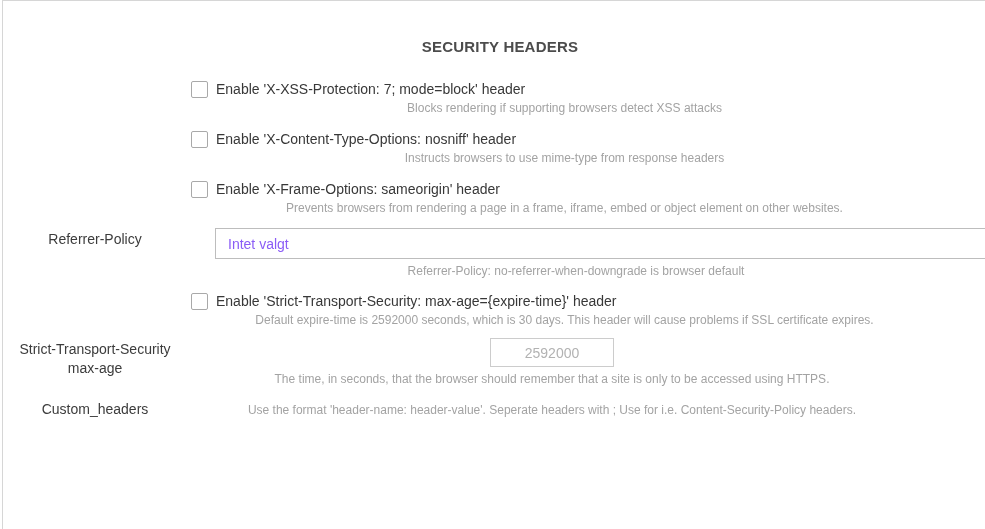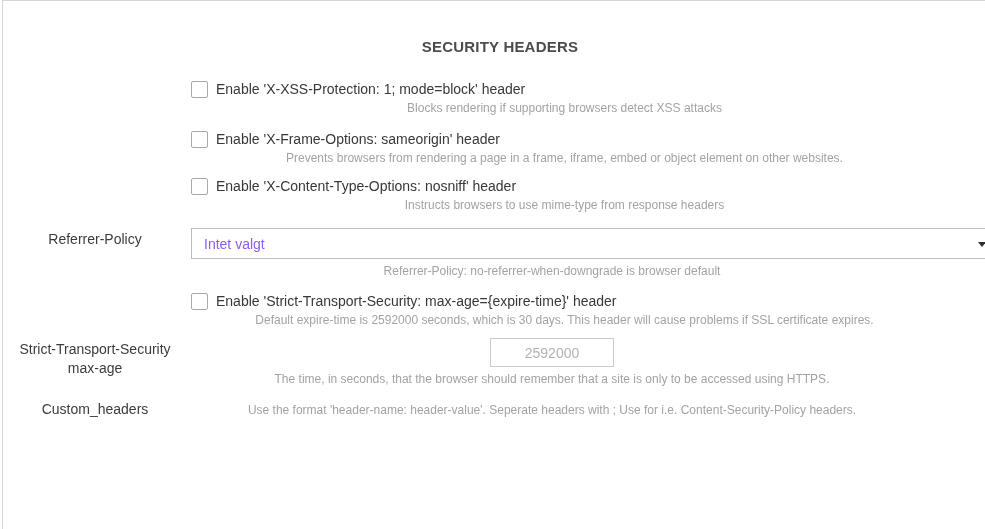--- a/index.html
+++ b/index.html
@@ -55,21 +55,21 @@
   }
   .helper {
     font-size: 12px;
     color: #a3a3a3;
     line-height: 14px;
     margin-top: 3px;
   }
   .cb-group .helper { margin-left: 25px; }
 
   
-  .select-group { margin-bottom: 15px; }
+  .select-group { margin-bottom: 15px; gap: 24px; }
   .select-box {
     position: relative;
     width: 808px; height: 31px;
     border: 1px solid #bdbdbd;
     background: #fff;
     display: flex;
     align-items: center;
     padding: 0 26px 0 12px;
     font-size: 14px;
     color: #8b5cf6;
@@ -118,45 +118,45 @@
 
 <div class="page">
 
   <div class="section-heading">SECURITY HEADERS</div>
 
   <div class="row cb-group">
     <div class="label-col"></div>
     <div class="control-col">
       <div class="cb-line">
         <span class="checkbox"></span>
-        <span class="cb-label">Enable 'X-XSS-Protection: 1; mode=block' header</span>
+        <span class="cb-label">Enable 'X-XSS-Protection: 7; mode=block' header</span>
       </div>
       <div class="helper">Blocks rendering if supporting browsers detect XSS attacks</div>
+    </div>
+  </div>
+
+  <div class="row cb-group">
+    <div class="label-col"></div>
+    <div class="control-col">
+      <div class="cb-line">
+        <span class="checkbox"></span>
+        <span class="cb-label">Enable 'X-Content-Type-Options: nosniff' header</span>
+      </div>
+      <div class="helper">Instructs browsers to use mime-type from response headers</div>
     </div>
   </div>
 
   <div class="row cb-group" style="margin-bottom:13px;">
     <div class="label-col"></div>
     <div class="control-col">
       <div class="cb-line">
         <span class="checkbox"></span>
         <span class="cb-label">Enable 'X-Frame-Options: sameorigin' header</span>
       </div>
       <div class="helper">Prevents browsers from rendering a page in a frame, iframe, embed or object element on other websites.</div>
-    </div>
-  </div>
-
-  <div class="row cb-group">
-    <div class="label-col"></div>
-    <div class="control-col">
-      <div class="cb-line">
-        <span class="checkbox"></span>
-        <span class="cb-label">Enable 'X-Content-Type-Options: nosniff' header</span>
-      </div>
-      <div class="helper">Instructs browsers to use mime-type from response headers</div>
     </div>
   </div>
 
   <div class="row select-group">
     <div class="label-col">Referrer-Policy</div>
     <div class="control-col">
       <div class="select-box">
         <span>Intet valgt</span>
         <span class="select-caret"></span>
       </div>

